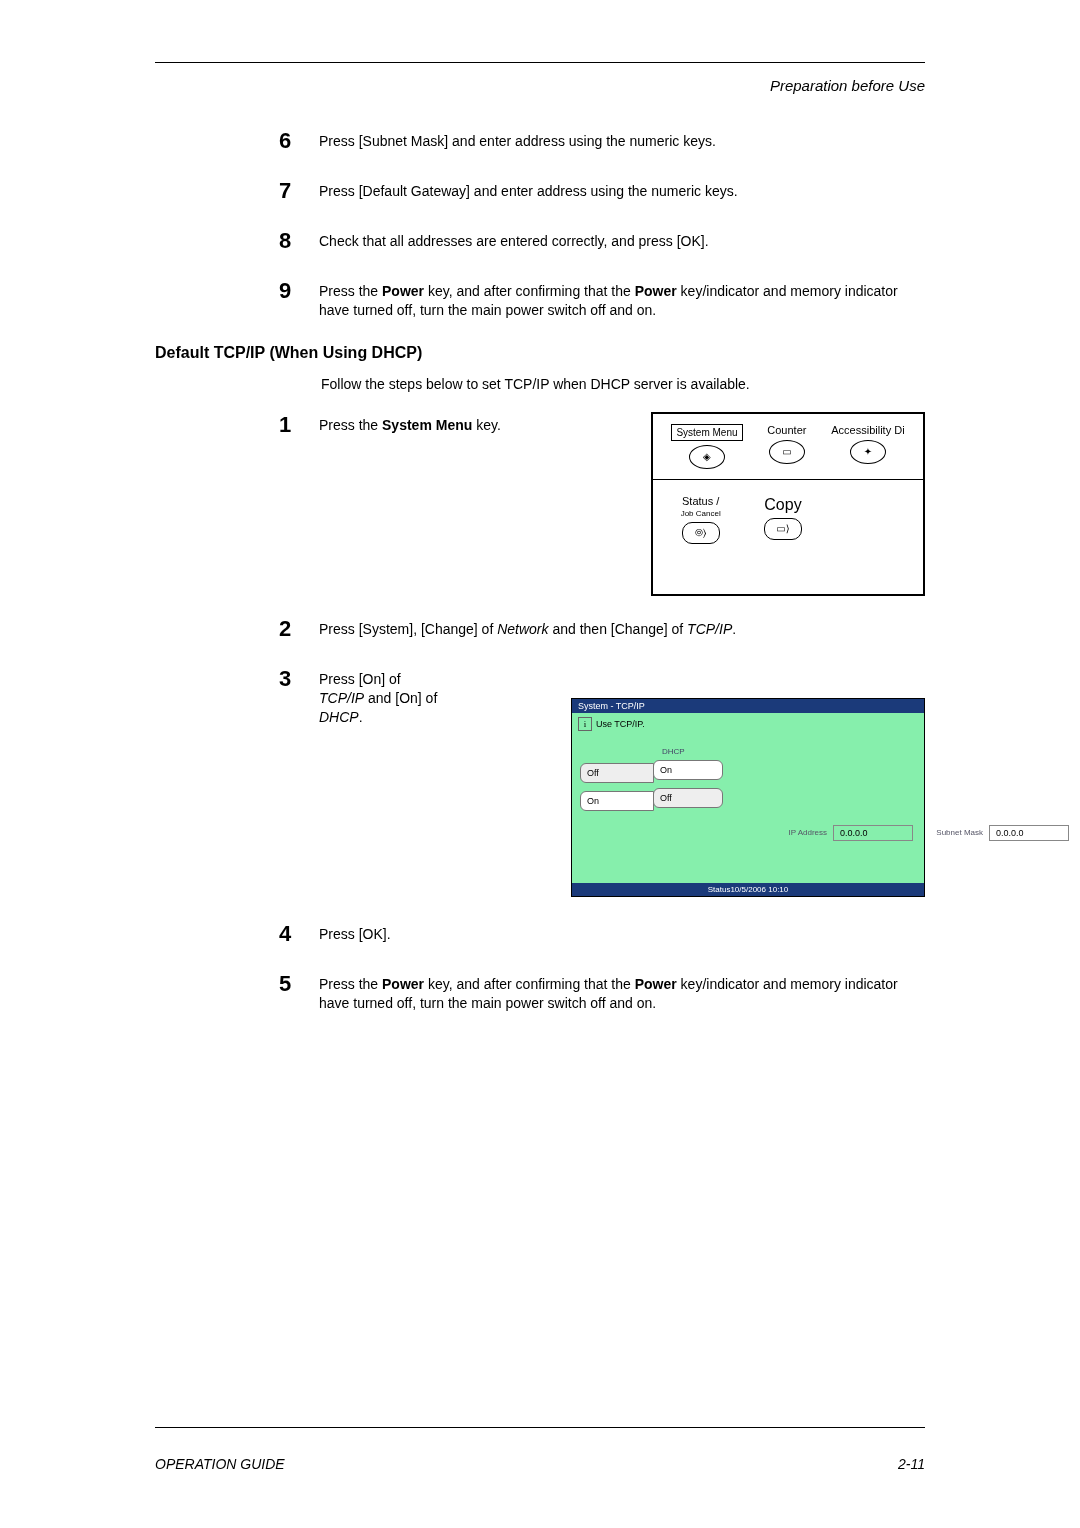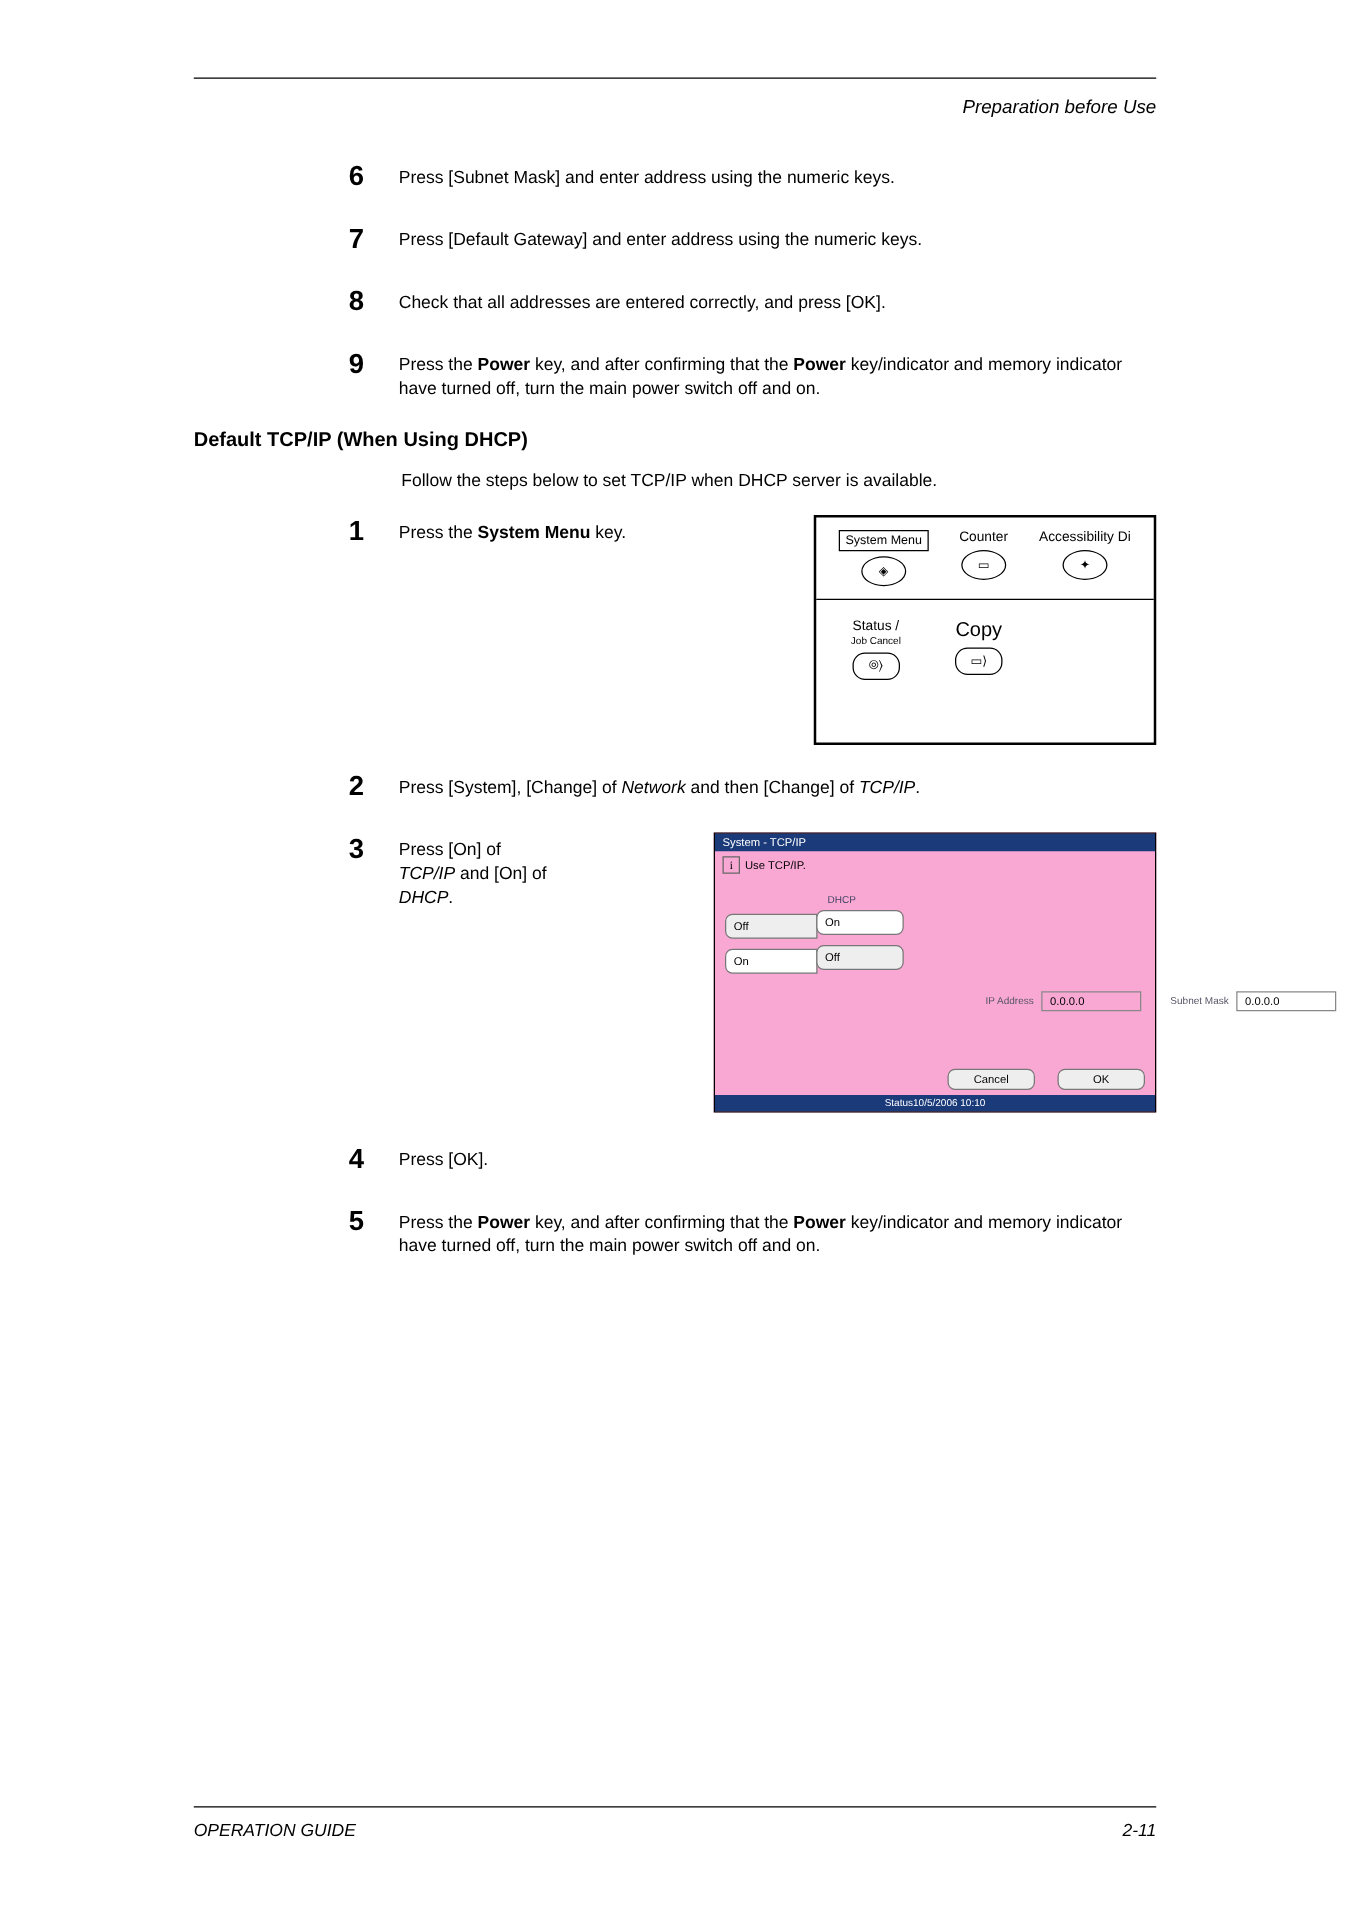--- a/index.html
+++ b/index.html
@@ -89,21 +89,22 @@
     width: 36px; height: 20px; border: 1.5px solid #000; border-radius: 10px;
     display: flex; align-items: center; justify-content: center; font-size: 10px;
   }
   .copy-lbl { font-size: 16px; }
   
   .screen {
     width: 352px;
     border: 1px solid #000;
     font-size: 9px;
     color: #000;
-    background: #f9a8d4;
+    background: #86efac;
+    margin-top: 32px;
   }
   .screen .titlebar {
     background: #1b3a7a;
     color: #fff;
     padding: 2px 6px;
     font-size: 9px;
   }
   .screen .subtitle {
     padding: 4px 6px;
     display: flex;
@@ -167,21 +168,21 @@
     display: flex; justify-content: center;
     padding: 2px 6px; font-size: 8px;
   }
   .footer {
     position: absolute;
     bottom: 56px;
     width: 770px;
     left: 50%;
     transform: translateX(-50%);
     border-top: 1px solid #000;
-    padding-top: 10px;
+    padding-top: 28px;
     display: flex;
     justify-content: space-between;
     font-style: italic;
     font-size: 14px;
   }
 </style>
 </head>
 <body>
 
 <div class="page">
@@ -284,24 +285,20 @@
             <div class="fld">
               <div class="flabel">Subnet Mask</div>
               <div class="fval">0.0.0.0</div>
             </div>
             <div class="fld">
               <div class="flabel">Default Gateway</div>
               <div class="fval">0.0.0.0</div>
             </div>
           </div>
         </div>
-        <div class="btnbar">
-          <div class="sbtn">Cancel</div>
-          <div class="sbtn">OK</div>
-        </div>
         <div class="statusbar">
           <span>Status</span>
           <span>10/5/2006   10:10</span>
         </div>
       </div>
     </div>
 
     <div class="step" style="margin-top:24px;">
       <div class="num">4</div>
       <div class="txt">Press [OK].</div>

